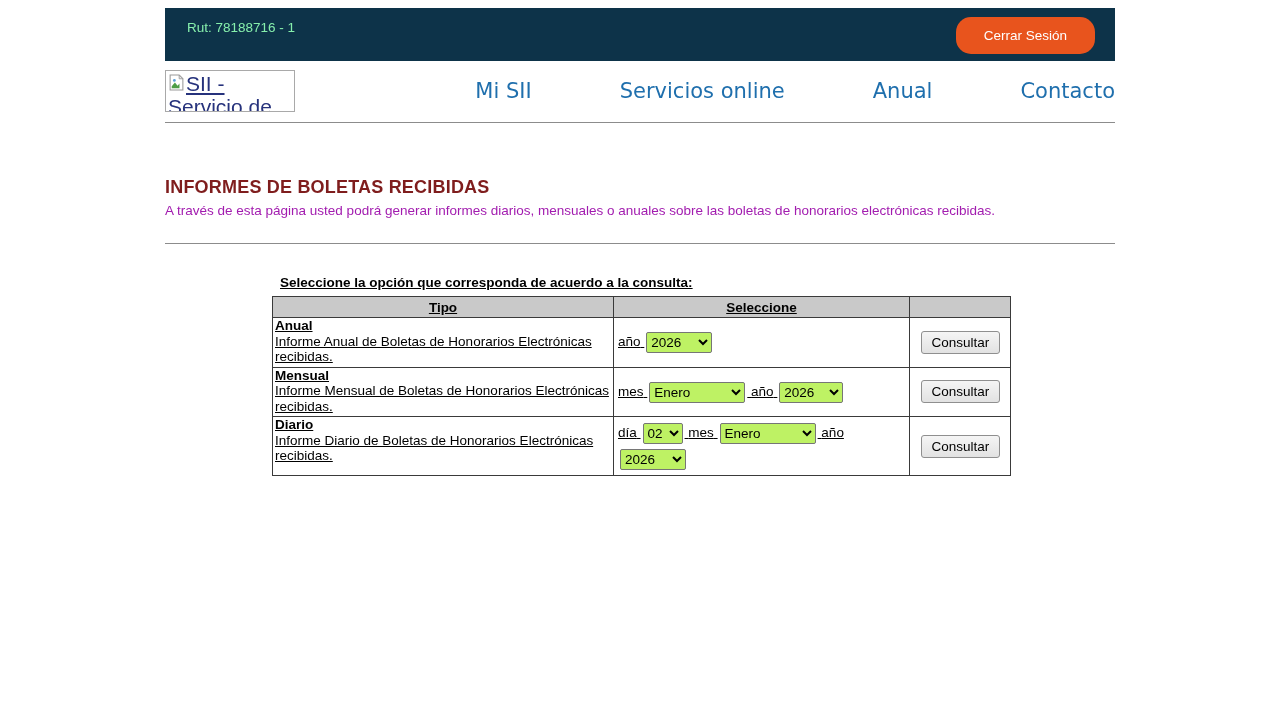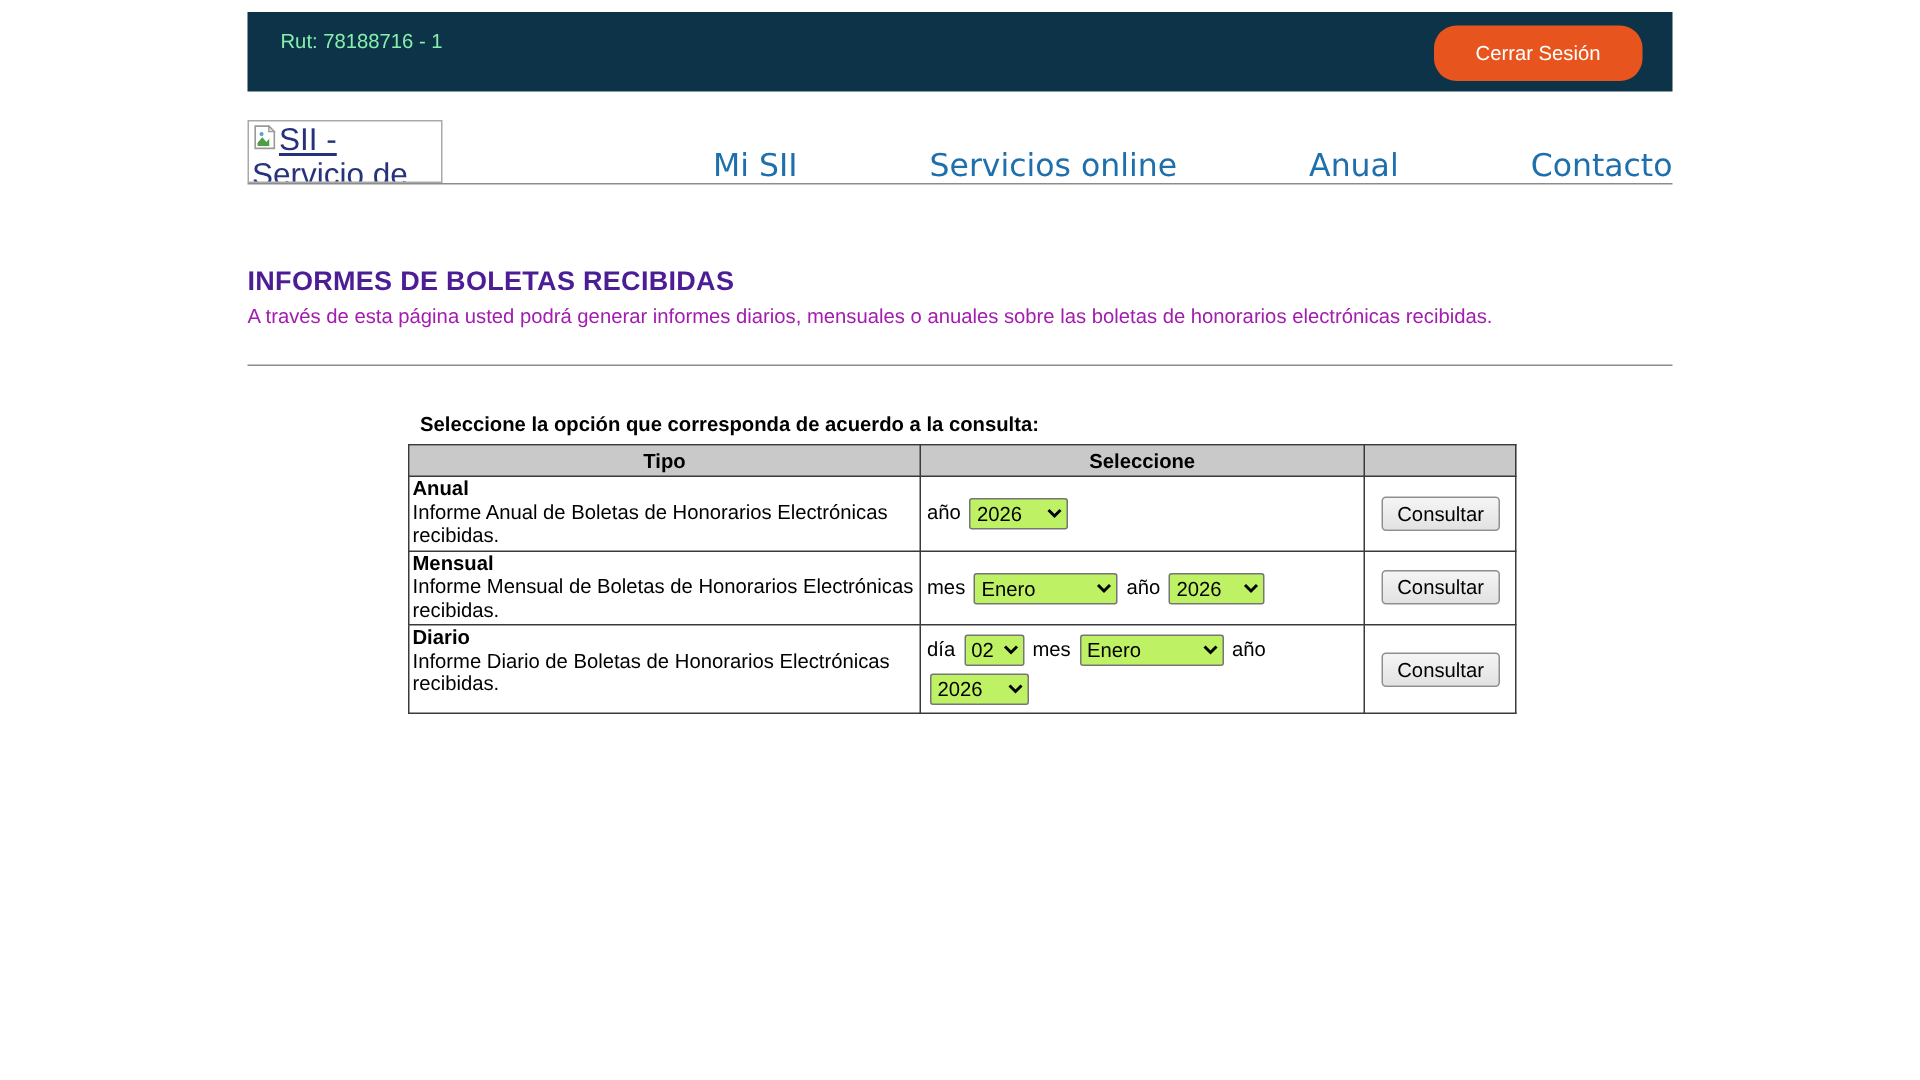--- a/index.html
+++ b/index.html
@@ -30,21 +30,21 @@
     font-size: 13.5px;
     font-family: "Liberation Sans", sans-serif;
     padding: 11px 28px;
     cursor: pointer;
   }
 
   
   .header-row {
     display: flex;
     justify-content: space-between;
-    align-items: flex-end;
+    align-items: flex-start;
     border-bottom: 1px solid #8c8c8c;
     padding-bottom: 0;
     height: 62px;
   }
   .logo-box {
     margin-top: 9px;
     width: 130px;
     height: 42px;
     border: 1px solid #a9a9a9;
     overflow: hidden;
@@ -75,35 +75,35 @@
     cursor: pointer;
     white-space: nowrap;
     margin-left: 48px;
   }
 
   
   .page-title {
     margin-top: 54px;
     font-size: 18px;
     font-weight: bold;
-    color: #4c1d95;
+    color: #7f1d1d;
     letter-spacing: 0.2px;
   }
   .page-desc {
     margin-top: 5px;
     font-size: 13.5px;
     color: #a21caf;
   }
   .divider {
     border: none;
     border-top: 1px solid #8c8c8c;
     margin-top: 25px;
   }
 
-  .table-area { margin-left: 107px; margin-top: 31px; }
+  .table-area { margin-left: 107px; margin-top: 31px; text-decoration: underline; }
   .table-caption {
     font-size: 13.5px;
     font-weight: bold;
     margin-left: 8px;
     margin-bottom: 6px;
     color: #000;
   }
   table.consulta {
     border-collapse: collapse;
     width: 738px;

